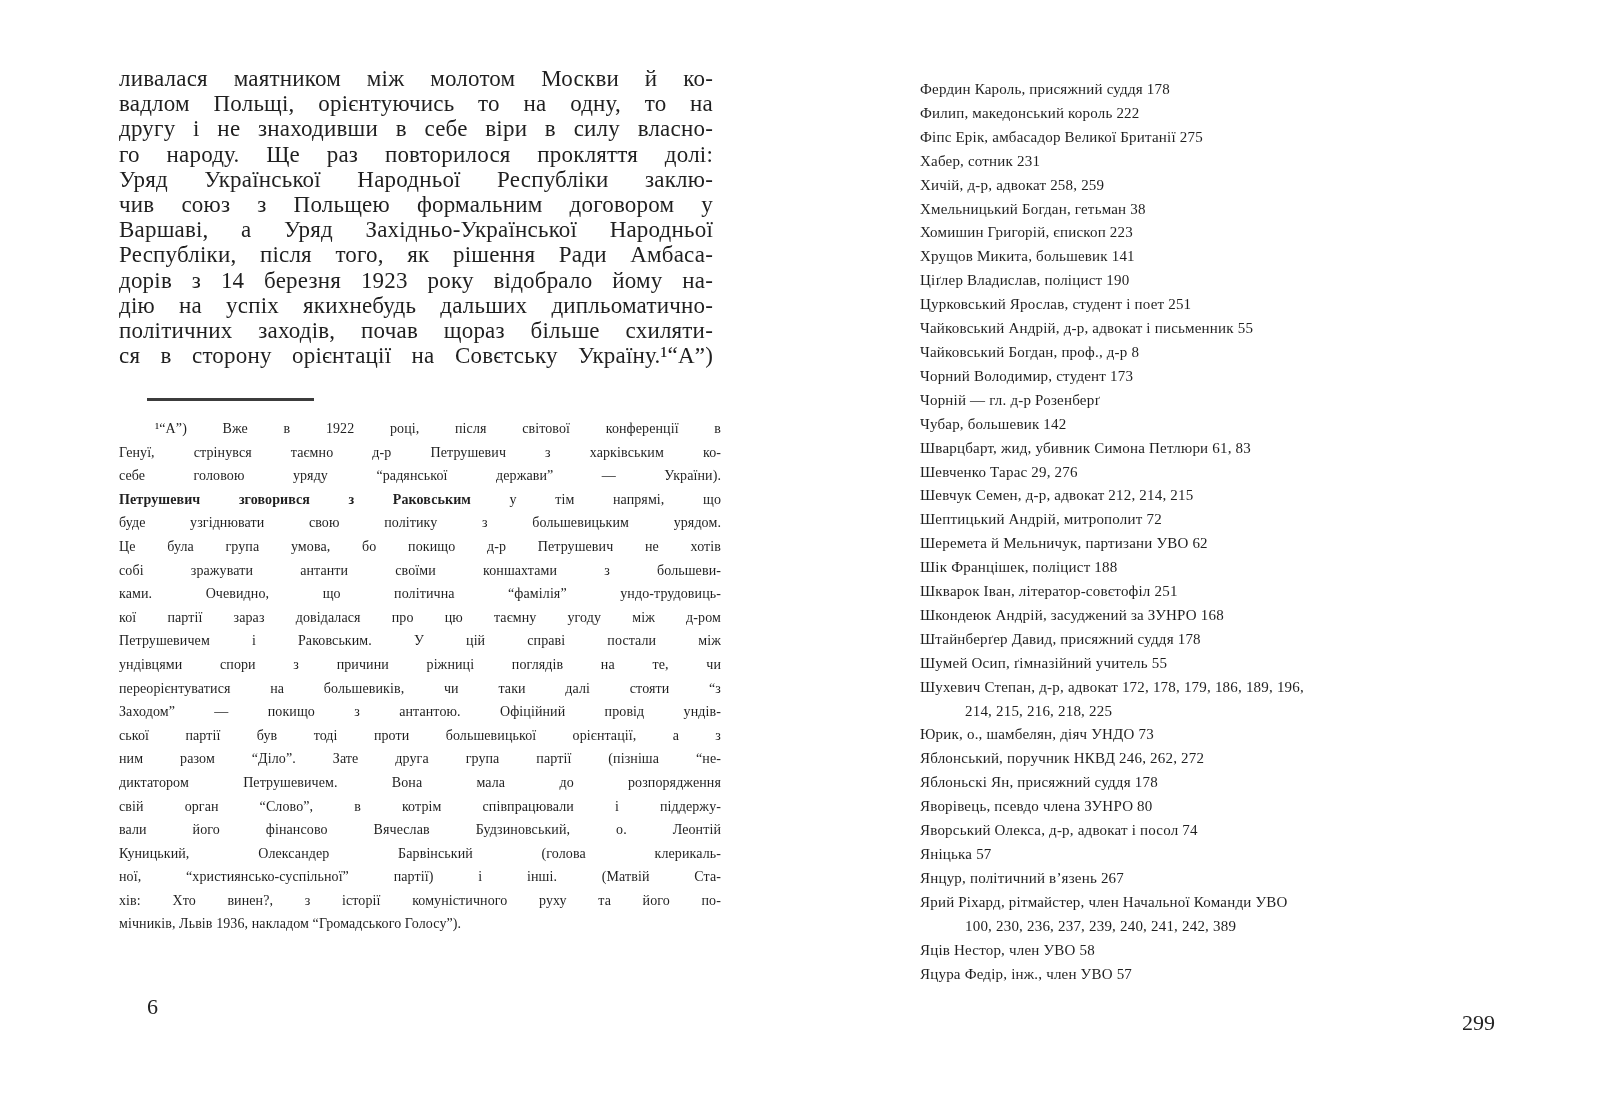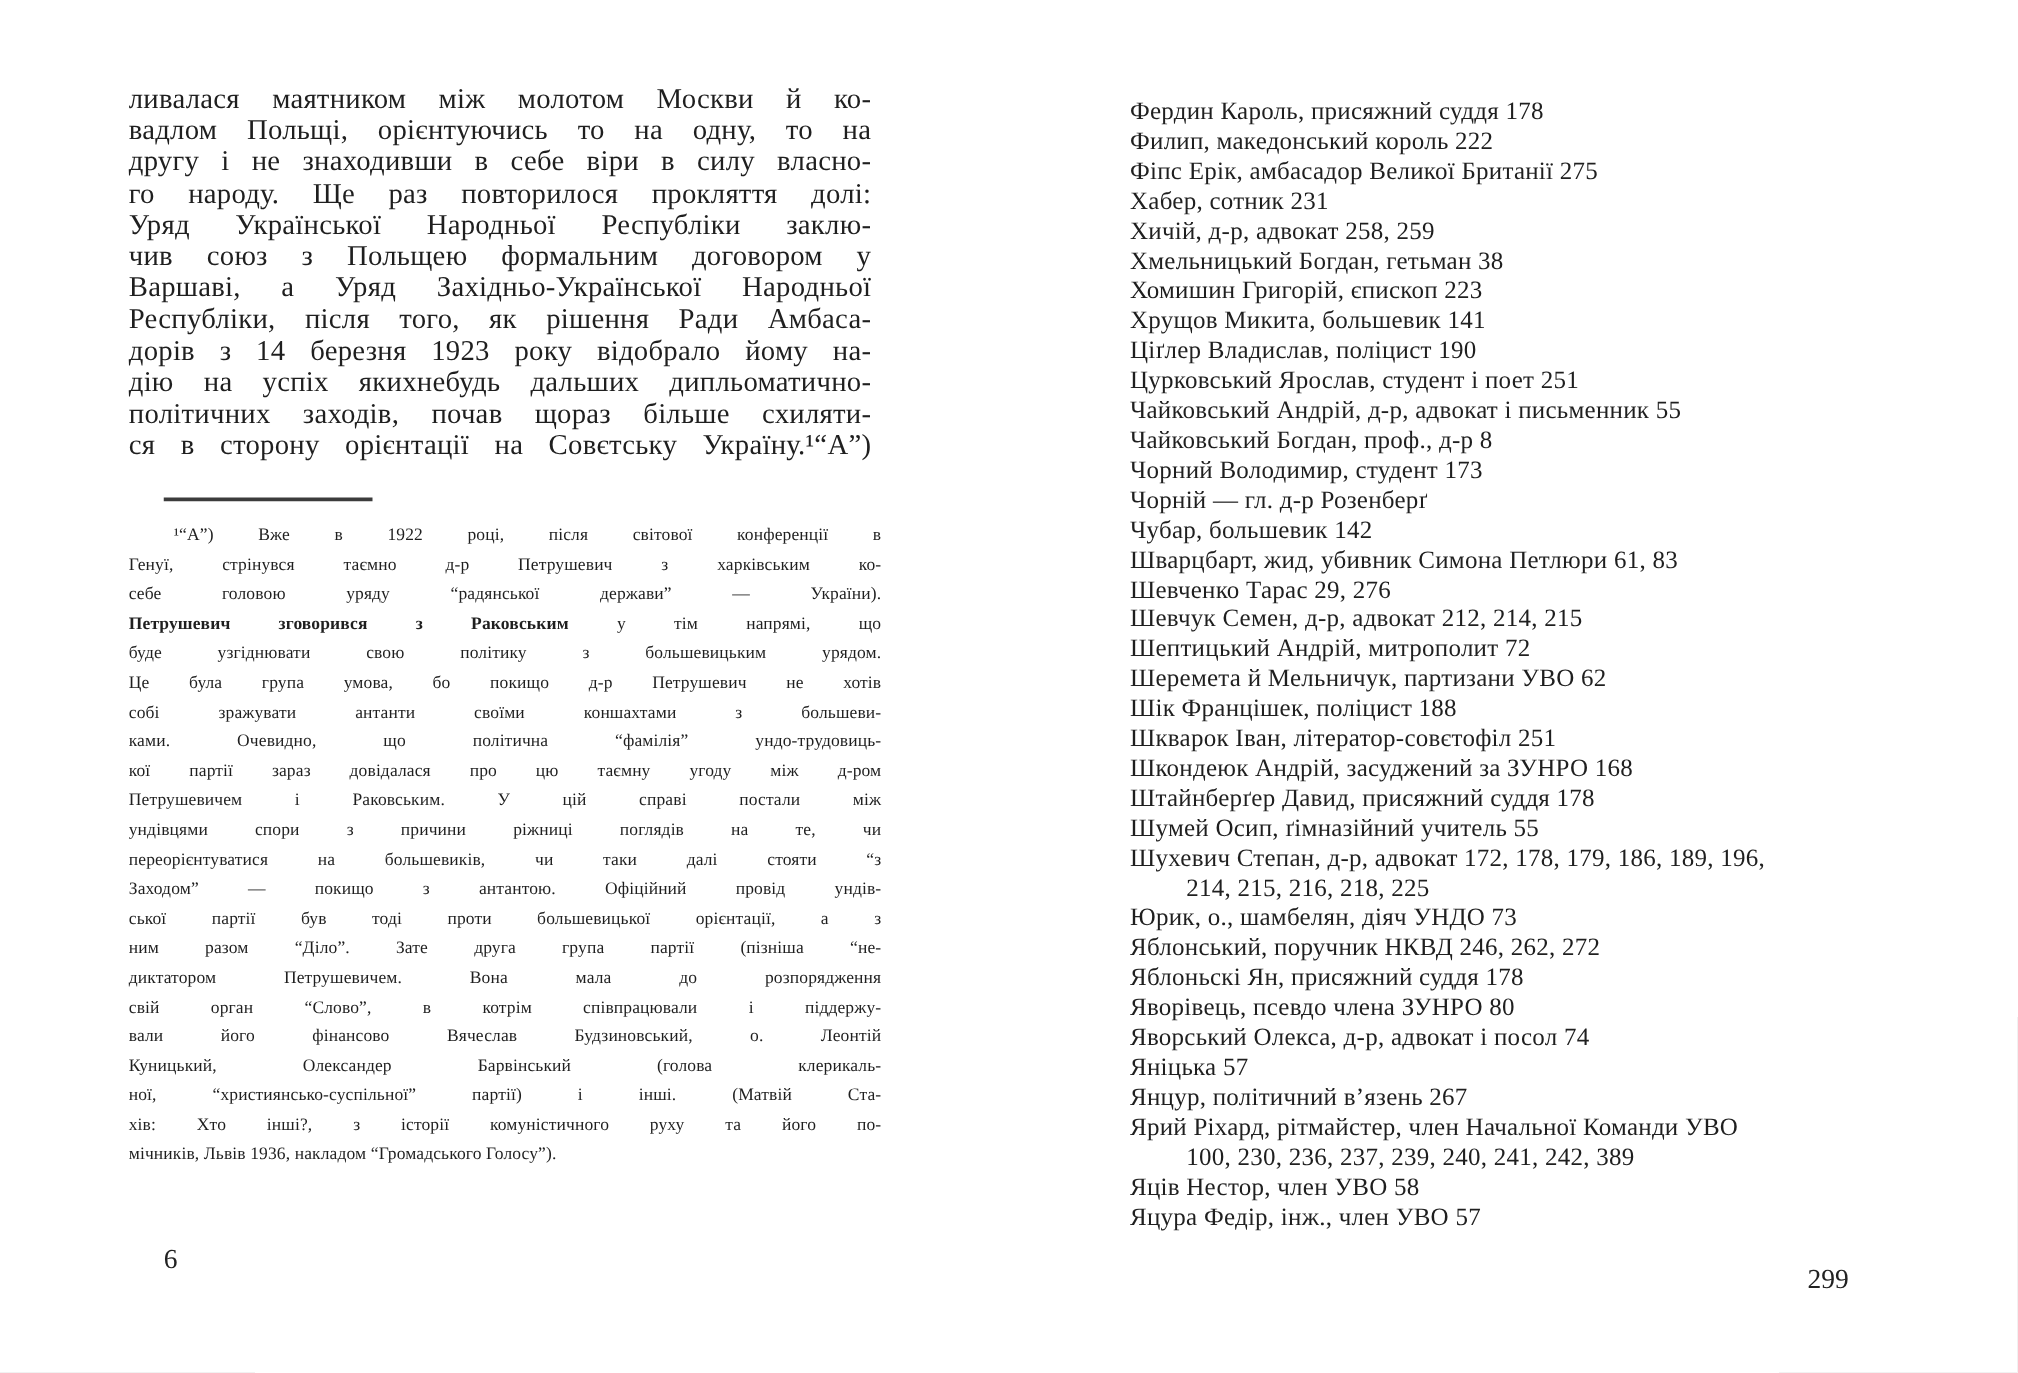--- a/index.html
+++ b/index.html
@@ -4,21 +4,21 @@
 <style>
   html,body { margin:0; padding:0; background:#e8e8e8; }
   .spread {
     position:relative;
     width:1614px; height:1098px;
     background:#ffffff;
     font-family:"Liberation Serif","DejaVu Serif",serif;
     color:#1f1f1f;
     overflow:hidden;
   }
-  .page { position:absolute; top:0; height:100%; }
+  .page { position:absolute; top:0; height:100%;margin-left:16px; }
   .page-left  { left:0;  width:807px; }
   .page-right { left:807px; width:807px; }
 
   
   .body-text {
     position:absolute; left:103px; top:66px; width:594px;
     font-size:23px; line-height:25.2px; letter-spacing:0.2px;
   }
   .body-text .line { text-align:justify; text-align-last:justify; }
 
@@ -32,21 +32,21 @@
     font-size:14px; line-height:23.6px; letter-spacing:0.1px;
   }
   .footnote .line { text-align:justify; text-align-last:justify; }
   .footnote .line:last-child { text-align-last:left; }
   .footnote .line.indent { text-indent:36px; }
   .footnote b { font-weight:bold; }
 
   
   .index {
     position:absolute; left:97px; top:78px; width:600px;
-    font-size:20px; line-height:23.9px; letter-spacing:0.2px;
+    font-size:15px; line-height:23.9px; letter-spacing:0.2px;
   }
   .index .line { white-space:nowrap; }
   .index .line.indent { padding-left:45px; }
 
   
   .pagenum { position:absolute; font-size:22px; color:#222; }
   .pagenum-left  { left:131px; top:994px; }
   .pagenum-right { left:639px; top:1010px; }
 </style>
 </head>
@@ -84,21 +84,21 @@
         <div class="line">ундівцями спори з причини ріжниці поглядів на те, чи</div>
         <div class="line">переорієнтуватися на большевиків, чи таки далі стояти “з</div>
         <div class="line">Заходом” — покищо з антантою. Офіційний провід ундів-</div>
         <div class="line">ської партії був тоді проти большевицької орієнтації, а з</div>
         <div class="line">ним разом “Діло”. Зате друга група партії (пізніша “не-</div>
         <div class="line">диктатором Петрушевичем. Вона мала до розпорядження</div>
         <div class="line">свій орган “Слово”, в котрім співпрацювали і піддержу-</div>
         <div class="line">вали його фінансово Вячеслав Будзиновський, о. Леонтій</div>
         <div class="line">Куницький, Олександер Барвінський (голова клерикаль-</div>
         <div class="line">ної, “християнсько-суспільної” партії) і інші. (Матвій Ста-</div>
-        <div class="line">хів: Хто інші?, з історії комуністичного руху та його по-</div>
+        <div class="line">хів: Хто винен?, з історії комуністичного руху та його по-</div>
         <div class="line">мічників, Львів 1936, накладом “Громадського Голосу”).</div>
       </div>
     <div class="pagenum pagenum-left">6</div>
   </section>
 
   <section class="page page-right">
     <div class="index" id="index-entries">
         <div class="line">Фердин Кароль, присяжний суддя 178</div>
         <div class="line">Филип, македонський король 222</div>
         <div class="line">Фіпс Ерік, амбасадор Великої Британії 275</div>

